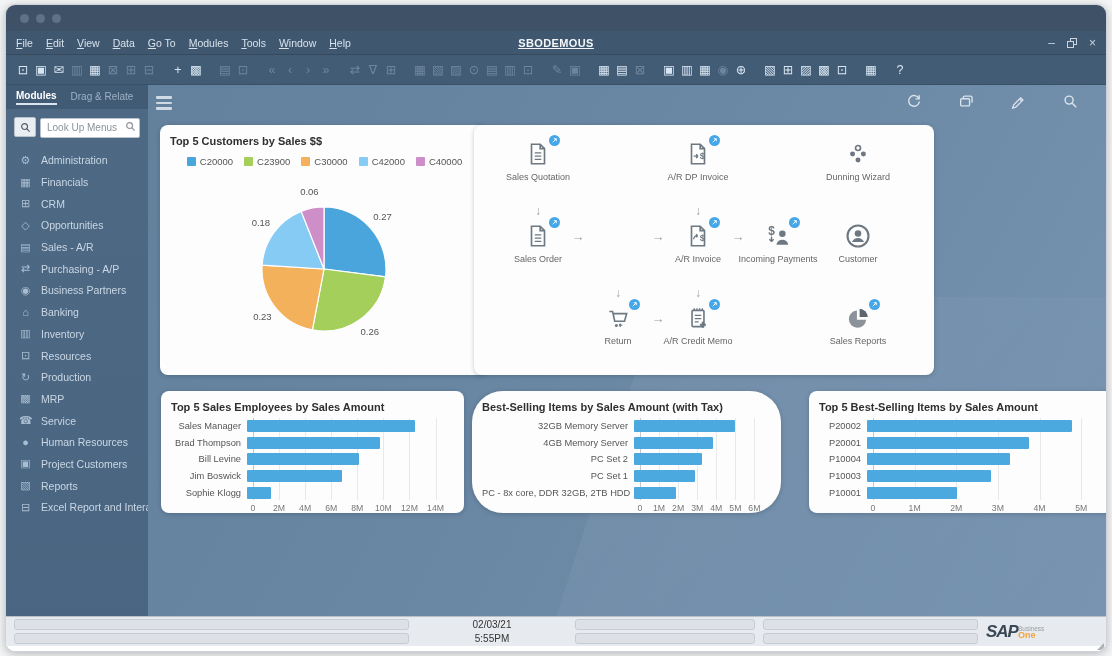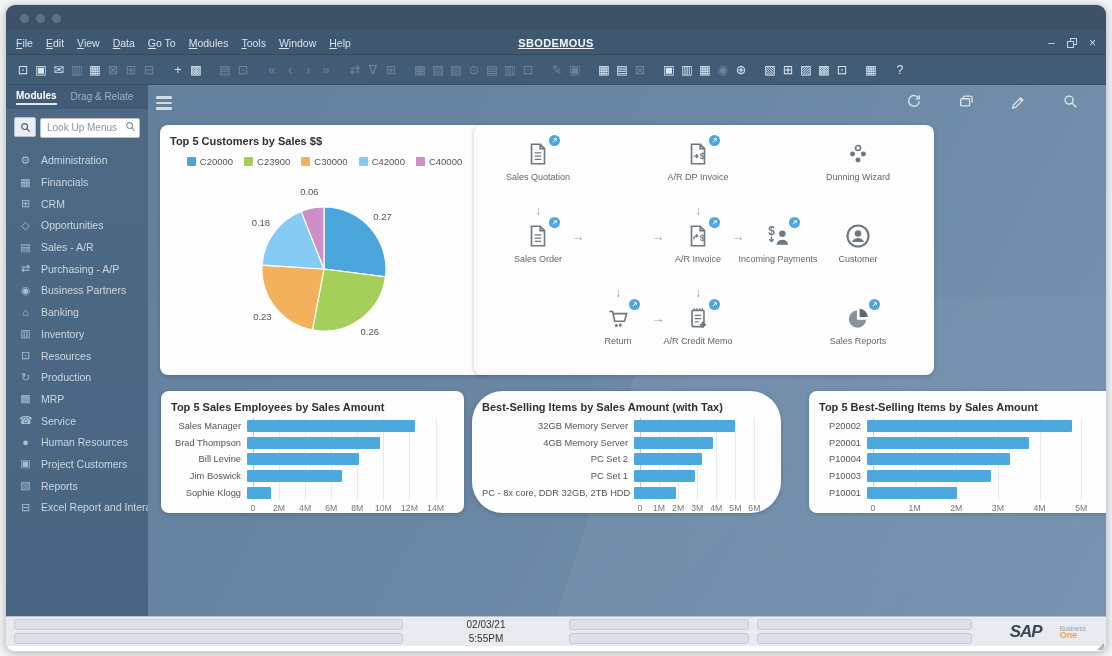--- a/index.html
+++ b/index.html
@@ -104,26 +104,26 @@
   .grid-layer i.axis0 { background:#c4c8cd; }
   .bar-row { display:flex; align-items:center; height:16.6px; position:relative; }
   .bar-label { flex:none; text-align:right; padding-right:6px; font-size:9.3px; color:#555;
                white-space:nowrap; overflow:hidden; }
   .bar-track { flex:1; position:relative; height:12px; margin-right:8px; }
   .bar { position:absolute; left:0; top:0; height:100%; background:#4BA9DF; border-radius:1px; cursor:pointer; }
   .bar-axis { position:relative; height:13px; margin-right:8px; }
   .bar-axis span { position:absolute; transform:translateX(-50%); font-size:8.7px; color:#777; top:2px; }
 
   
-  .statusbar { flex:none; height:30px; background:#e7eaee; border-top:1px solid #b9bfc7; padding:2px 14px 2px 8px; }
+  .statusbar { flex:none; height:30px; background:#e7eaee; border-top:1px solid #b9bfc7; padding:2px 8px 2px 8px; }
   .sb-grid { display:grid; grid-template-columns:1fr 150px 180px 215px 112px; grid-template-rows:11px 11px;
              column-gap:8px; row-gap:3px; height:100%; align-items:stretch; }
   .sb-field { background:#dde1e7; border:1px solid #c7ccd3; border-radius:3px; }
   .sb-date,.sb-time { font-size:10px; color:#333; display:flex; align-items:center; justify-content:center; }
-  .sb-logo { grid-column:5; grid-row:1/3; display:flex; align-items:center; justify-content:flex-end; gap:18px; padding-right:6px; }
+  .sb-logo { grid-column:5; grid-row:1/3; display:flex; align-items:center; justify-content:flex-start; gap:0; padding-right:6px; }
   .sap-txt { font-size:17px; font-weight:bold; font-style:italic; color:#3a4754; letter-spacing:-1px; }
   .b1 { display:flex; flex-direction:column; line-height:7px; }
   .b1 i { font-style:normal; font-size:6.5px; color:#9aa0a6; }
   .b1 b { font-size:9px; color:#f0a33a; }
   .window-footer { flex:none; height:5px; background:#fff; position:relative; }
   .grip { position:absolute; right:2px; bottom:1px; width:0; height:0; border-left:7px solid transparent; border-bottom:7px solid #9aa0a8; opacity:.8; }
 </style>
 </head>
 <body>
 

